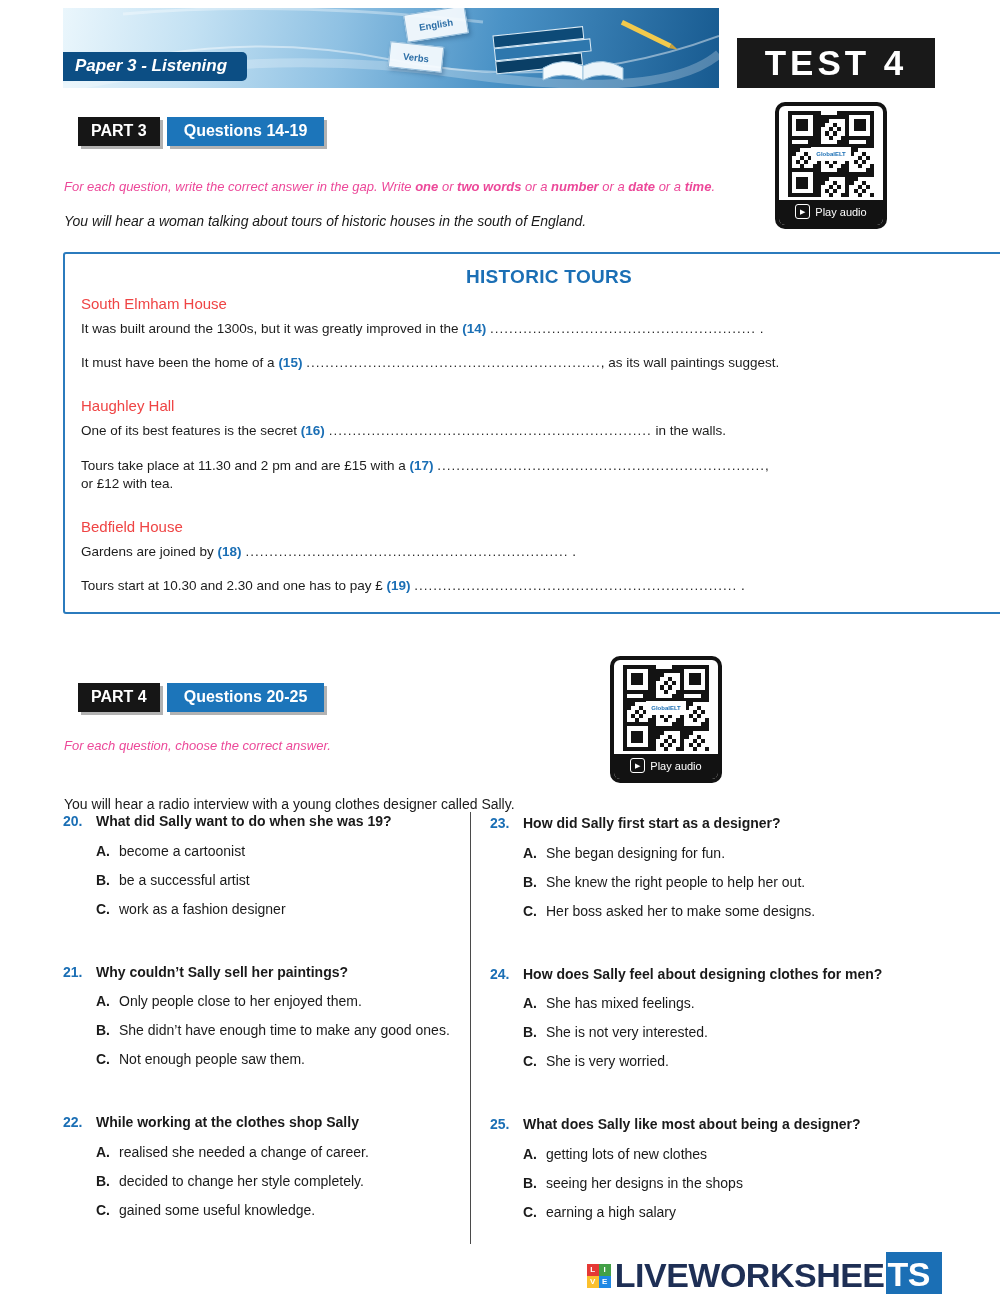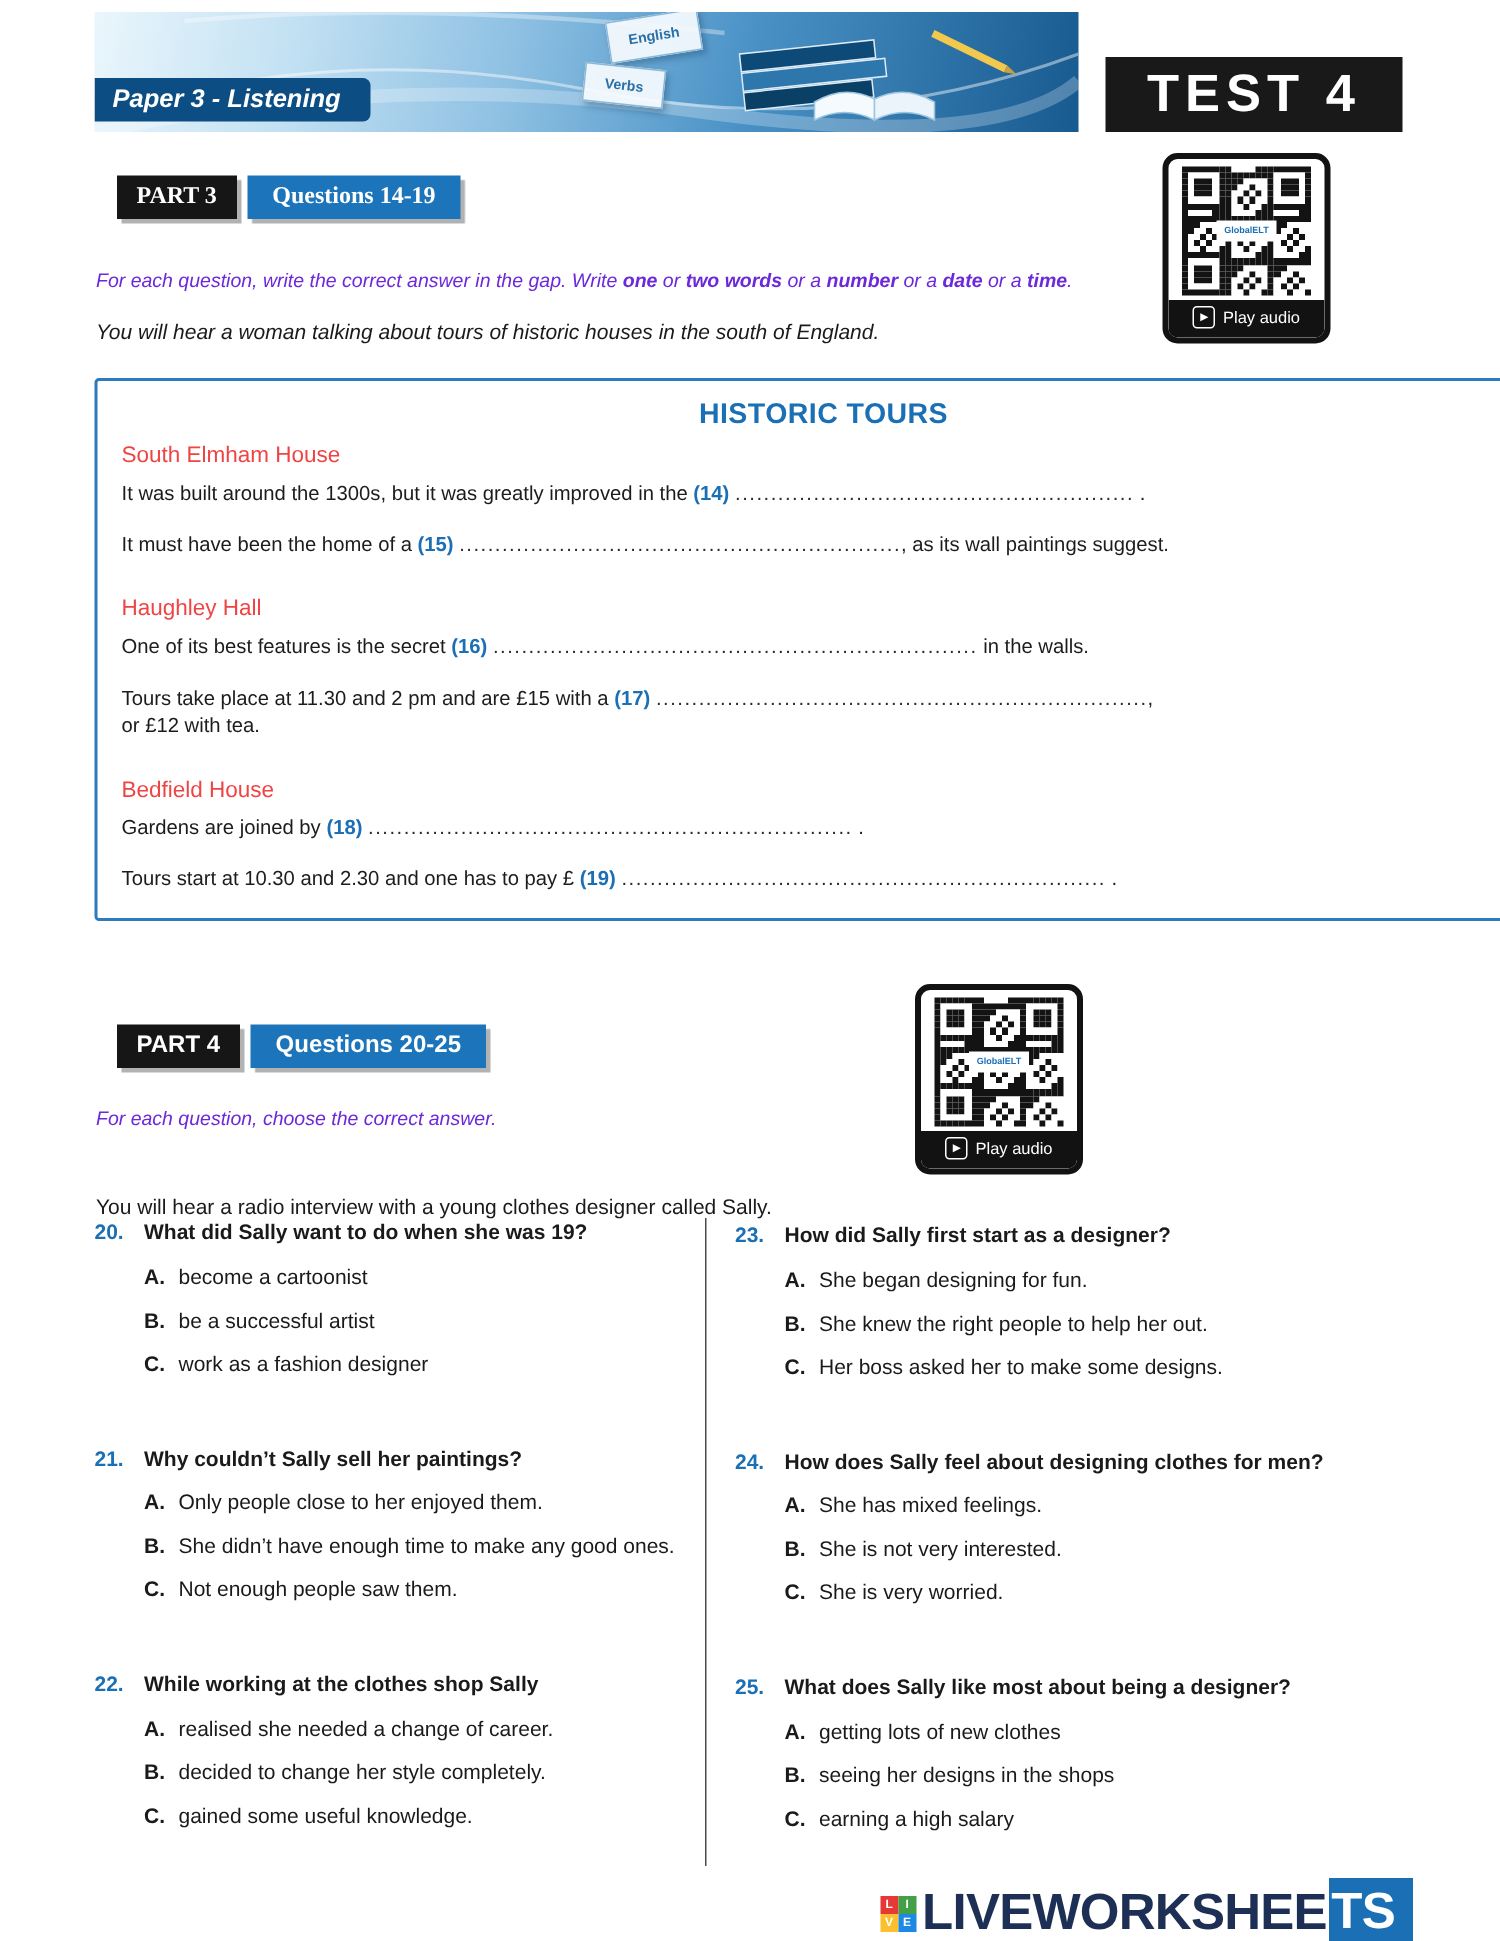--- a/index.html
+++ b/index.html
@@ -15,39 +15,39 @@
   .cube{position:absolute;background:rgba(246,251,254,.93);border:1px solid #8cb8d8;color:#2c6ea6;
         font-size:9.5px;font-weight:bold;display:flex;align-items:center;justify-content:center;
         box-shadow:2px 3px 4px rgba(20,60,100,.35);z-index:2;}
   .cube1{left:342px;top:2px;width:60px;height:26px;transform:rotate(-9deg);}
   .cube2{left:326px;top:36px;width:52px;height:24px;transform:rotate(6deg);}
   .test-badge{position:absolute;left:737px;top:38px;width:198px;height:50px;background:#191919;color:#fff;
               display:flex;align-items:center;justify-content:center;font-size:35px;font-weight:bold;letter-spacing:4px;}
 
   
   .part-row{position:absolute;display:flex;gap:7px;filter:drop-shadow(3px 3px 0 rgba(115,115,115,.55));}
-  .row3{left:78px;top:117px;font-family:Liberation Serif, serif;} .row4{left:78px;top:683px;}
+  .row3{left:78px;top:117px;} .row4{left:78px;top:683px;}
   .part-label{background:#161616;color:#fff;font-weight:bold;font-size:16px;padding:5px 13px 6px;}
   .q-range{background:#1c75ba;color:#fff;font-weight:bold;font-size:16px;padding:5px 17px 6px;}
 
   
   .audio-widget{position:absolute;width:104px;background:#fff;border:4px solid #121212;border-radius:10px;overflow:hidden;}
   .aw3{left:775px;top:102px;} .aw4{left:610px;top:656px;}
   .qr{position:relative;width:86px;height:86px;margin:5px auto 3px;display:grid;
       grid-template-columns:repeat(21,1fr);grid-template-rows:repeat(21,1fr);}
   .qr i{background:#fff;} .qr i.on{background:#131313;}
   .qr-center{position:absolute;left:23px;right:23px;top:36px;bottom:36px;background:#fff;color:#1b6fb5;
              font-size:6px;font-weight:bold;display:flex;align-items:center;justify-content:center;z-index:2;}
   .audio-bar{background:#121212;color:#fff;font-size:11px;display:flex;align-items:center;justify-content:center;
              gap:5px;padding:4px 0 6px;cursor:pointer;}
   .play-icon{width:13px;height:13px;border:1px solid #fff;border-radius:3px;display:flex;align-items:center;
              justify-content:center;font-size:7px;line-height:1;flex:none;}
 
   
-  .instr{position:absolute;left:64px;width:690px;font-style:italic;font-size:13px;color:#6d28d9;}
+  .instr{position:absolute;left:64px;width:690px;font-style:italic;font-size:13px;color:#ec4899;}
   .instr .b{font-weight:bold;}
   .i3{top:179px;} .i4{top:738px;}
   .intro{position:absolute;left:64px;width:690px;font-size:14px;}
   .n3{top:213px;font-style:italic;} .n4{top:796px;}
 
   
   .tour-box{position:absolute;left:63px;top:252px;width:972px;height:362px;border:2px solid #2b7bbd;
             border-radius:3px;padding:12px 16px;box-sizing:border-box;background:#fff;}
   .box-title{text-align:center;color:#1b6fb5;font-weight:bold;font-size:19px;letter-spacing:.3px;margin-bottom:2px;}
   .sec-heading{color:#ef4444;font-weight:normal;font-size:15px;margin:25px 0 8px;}

